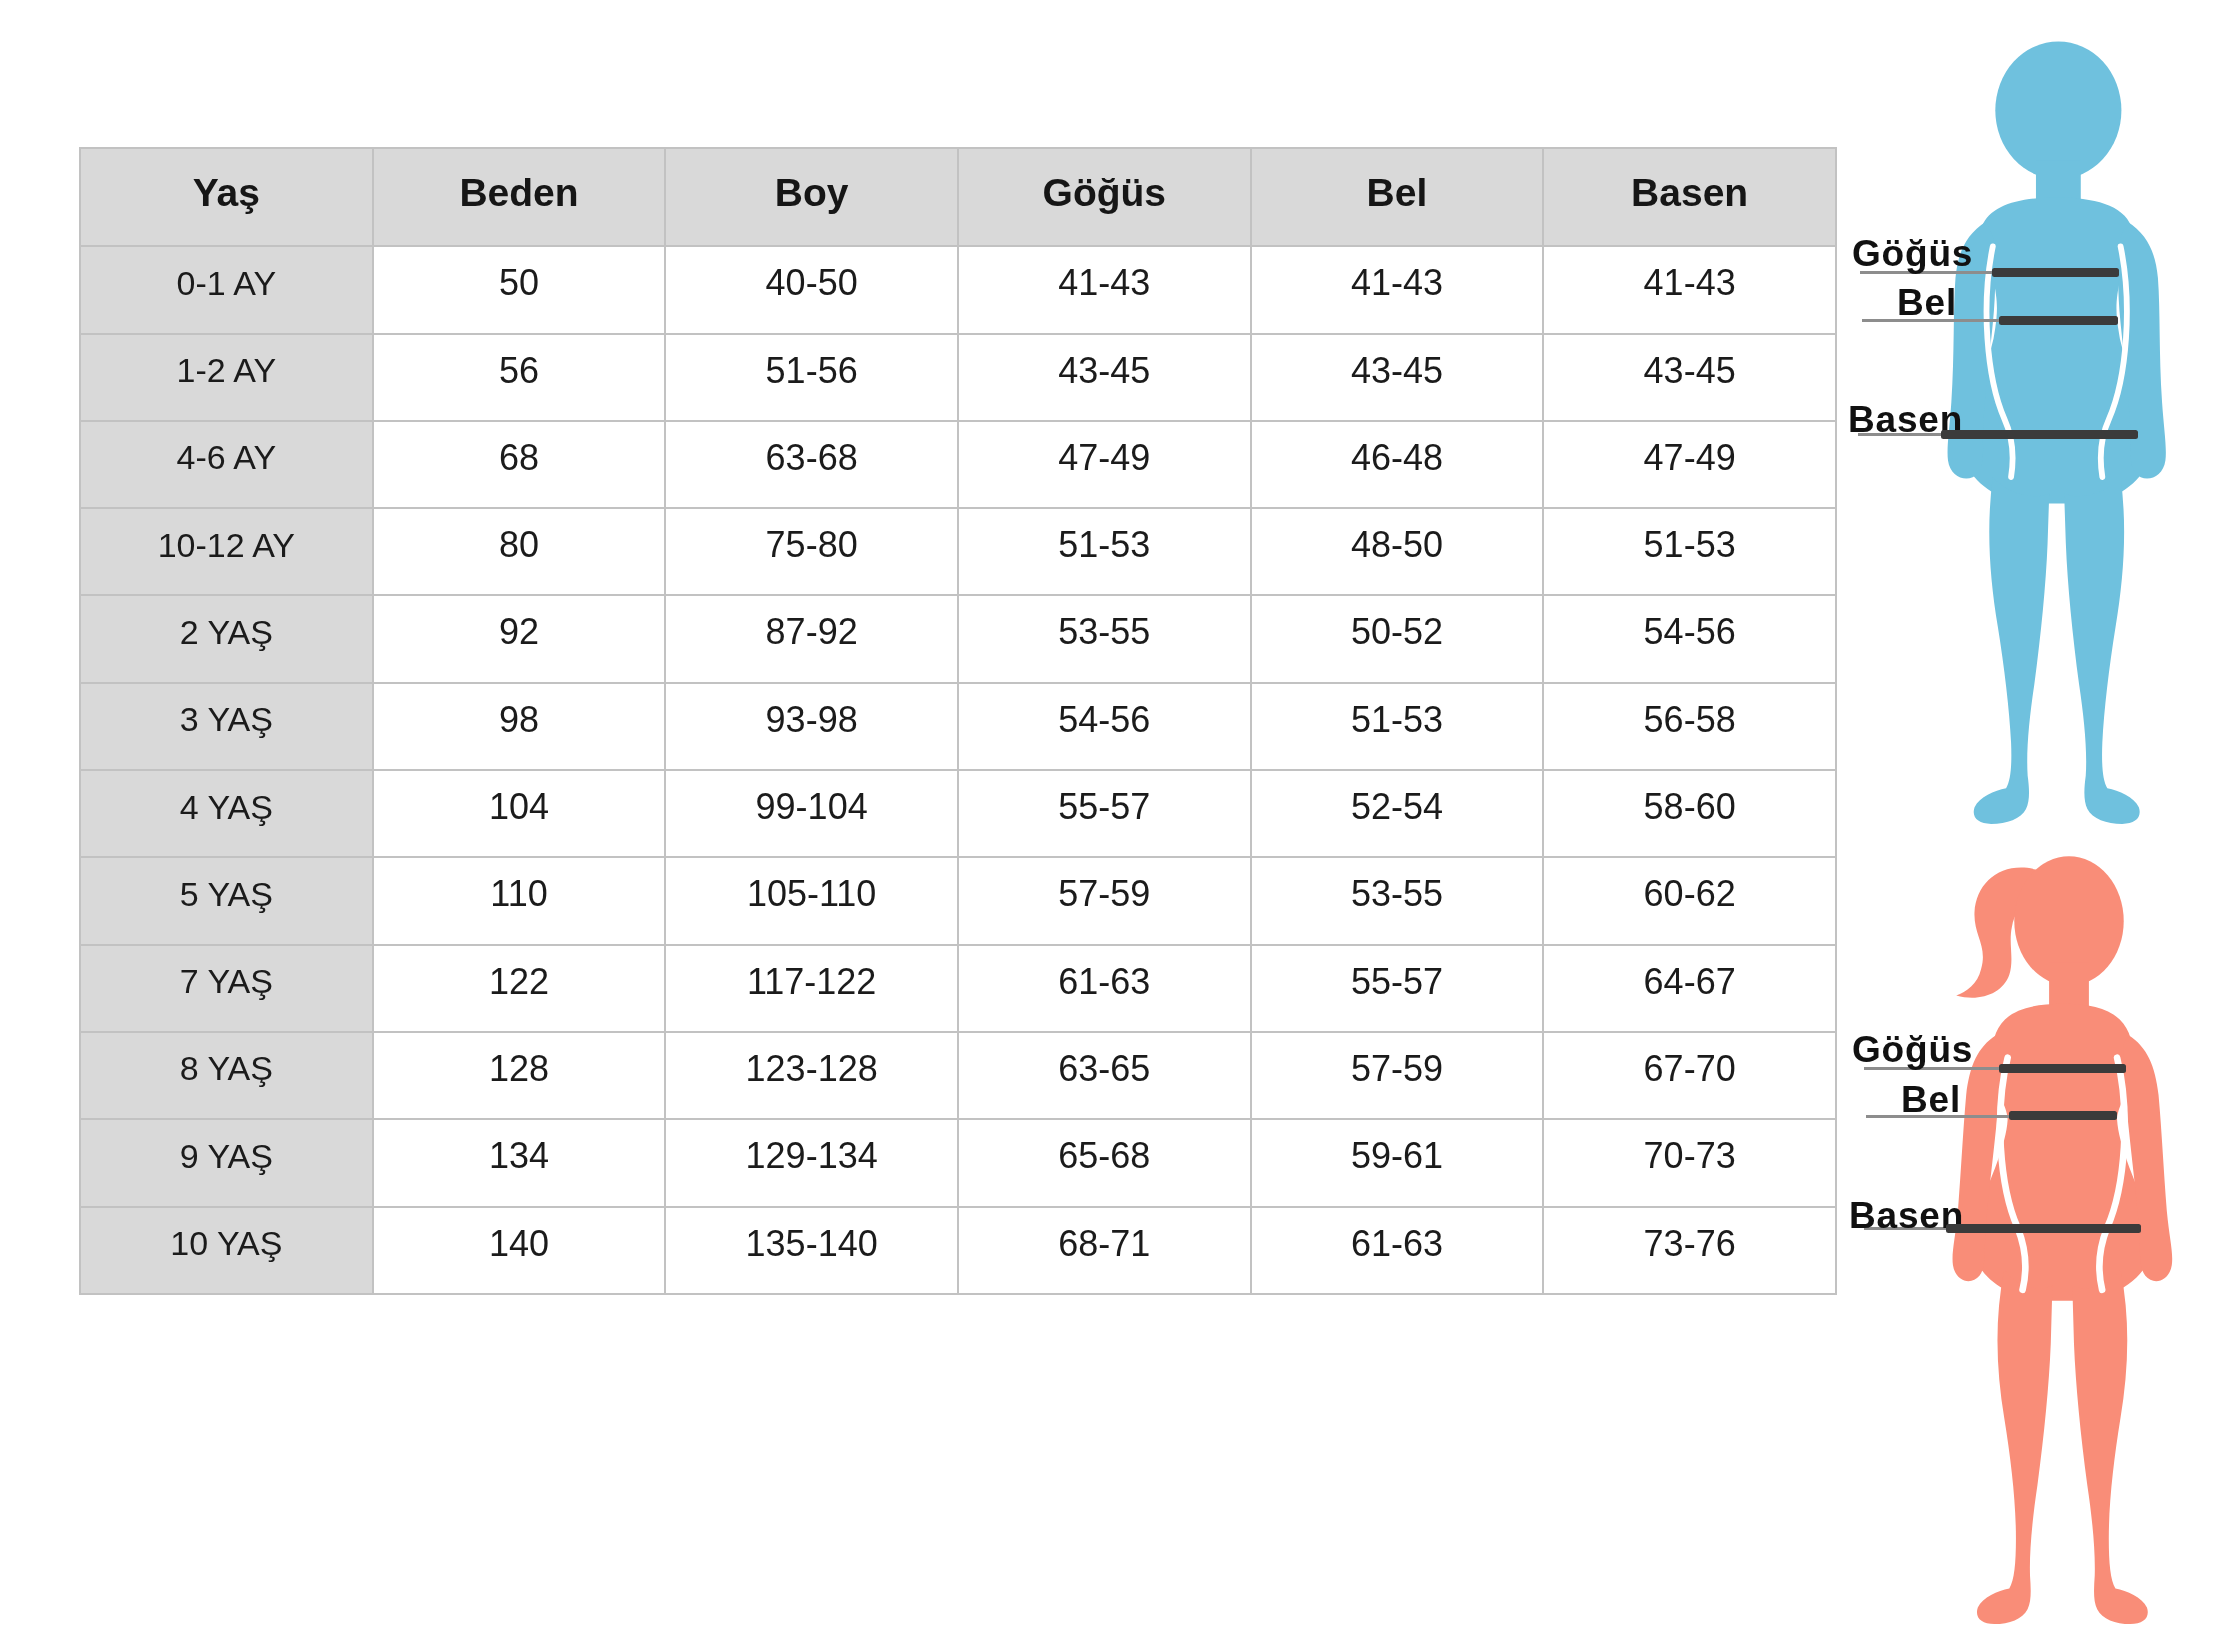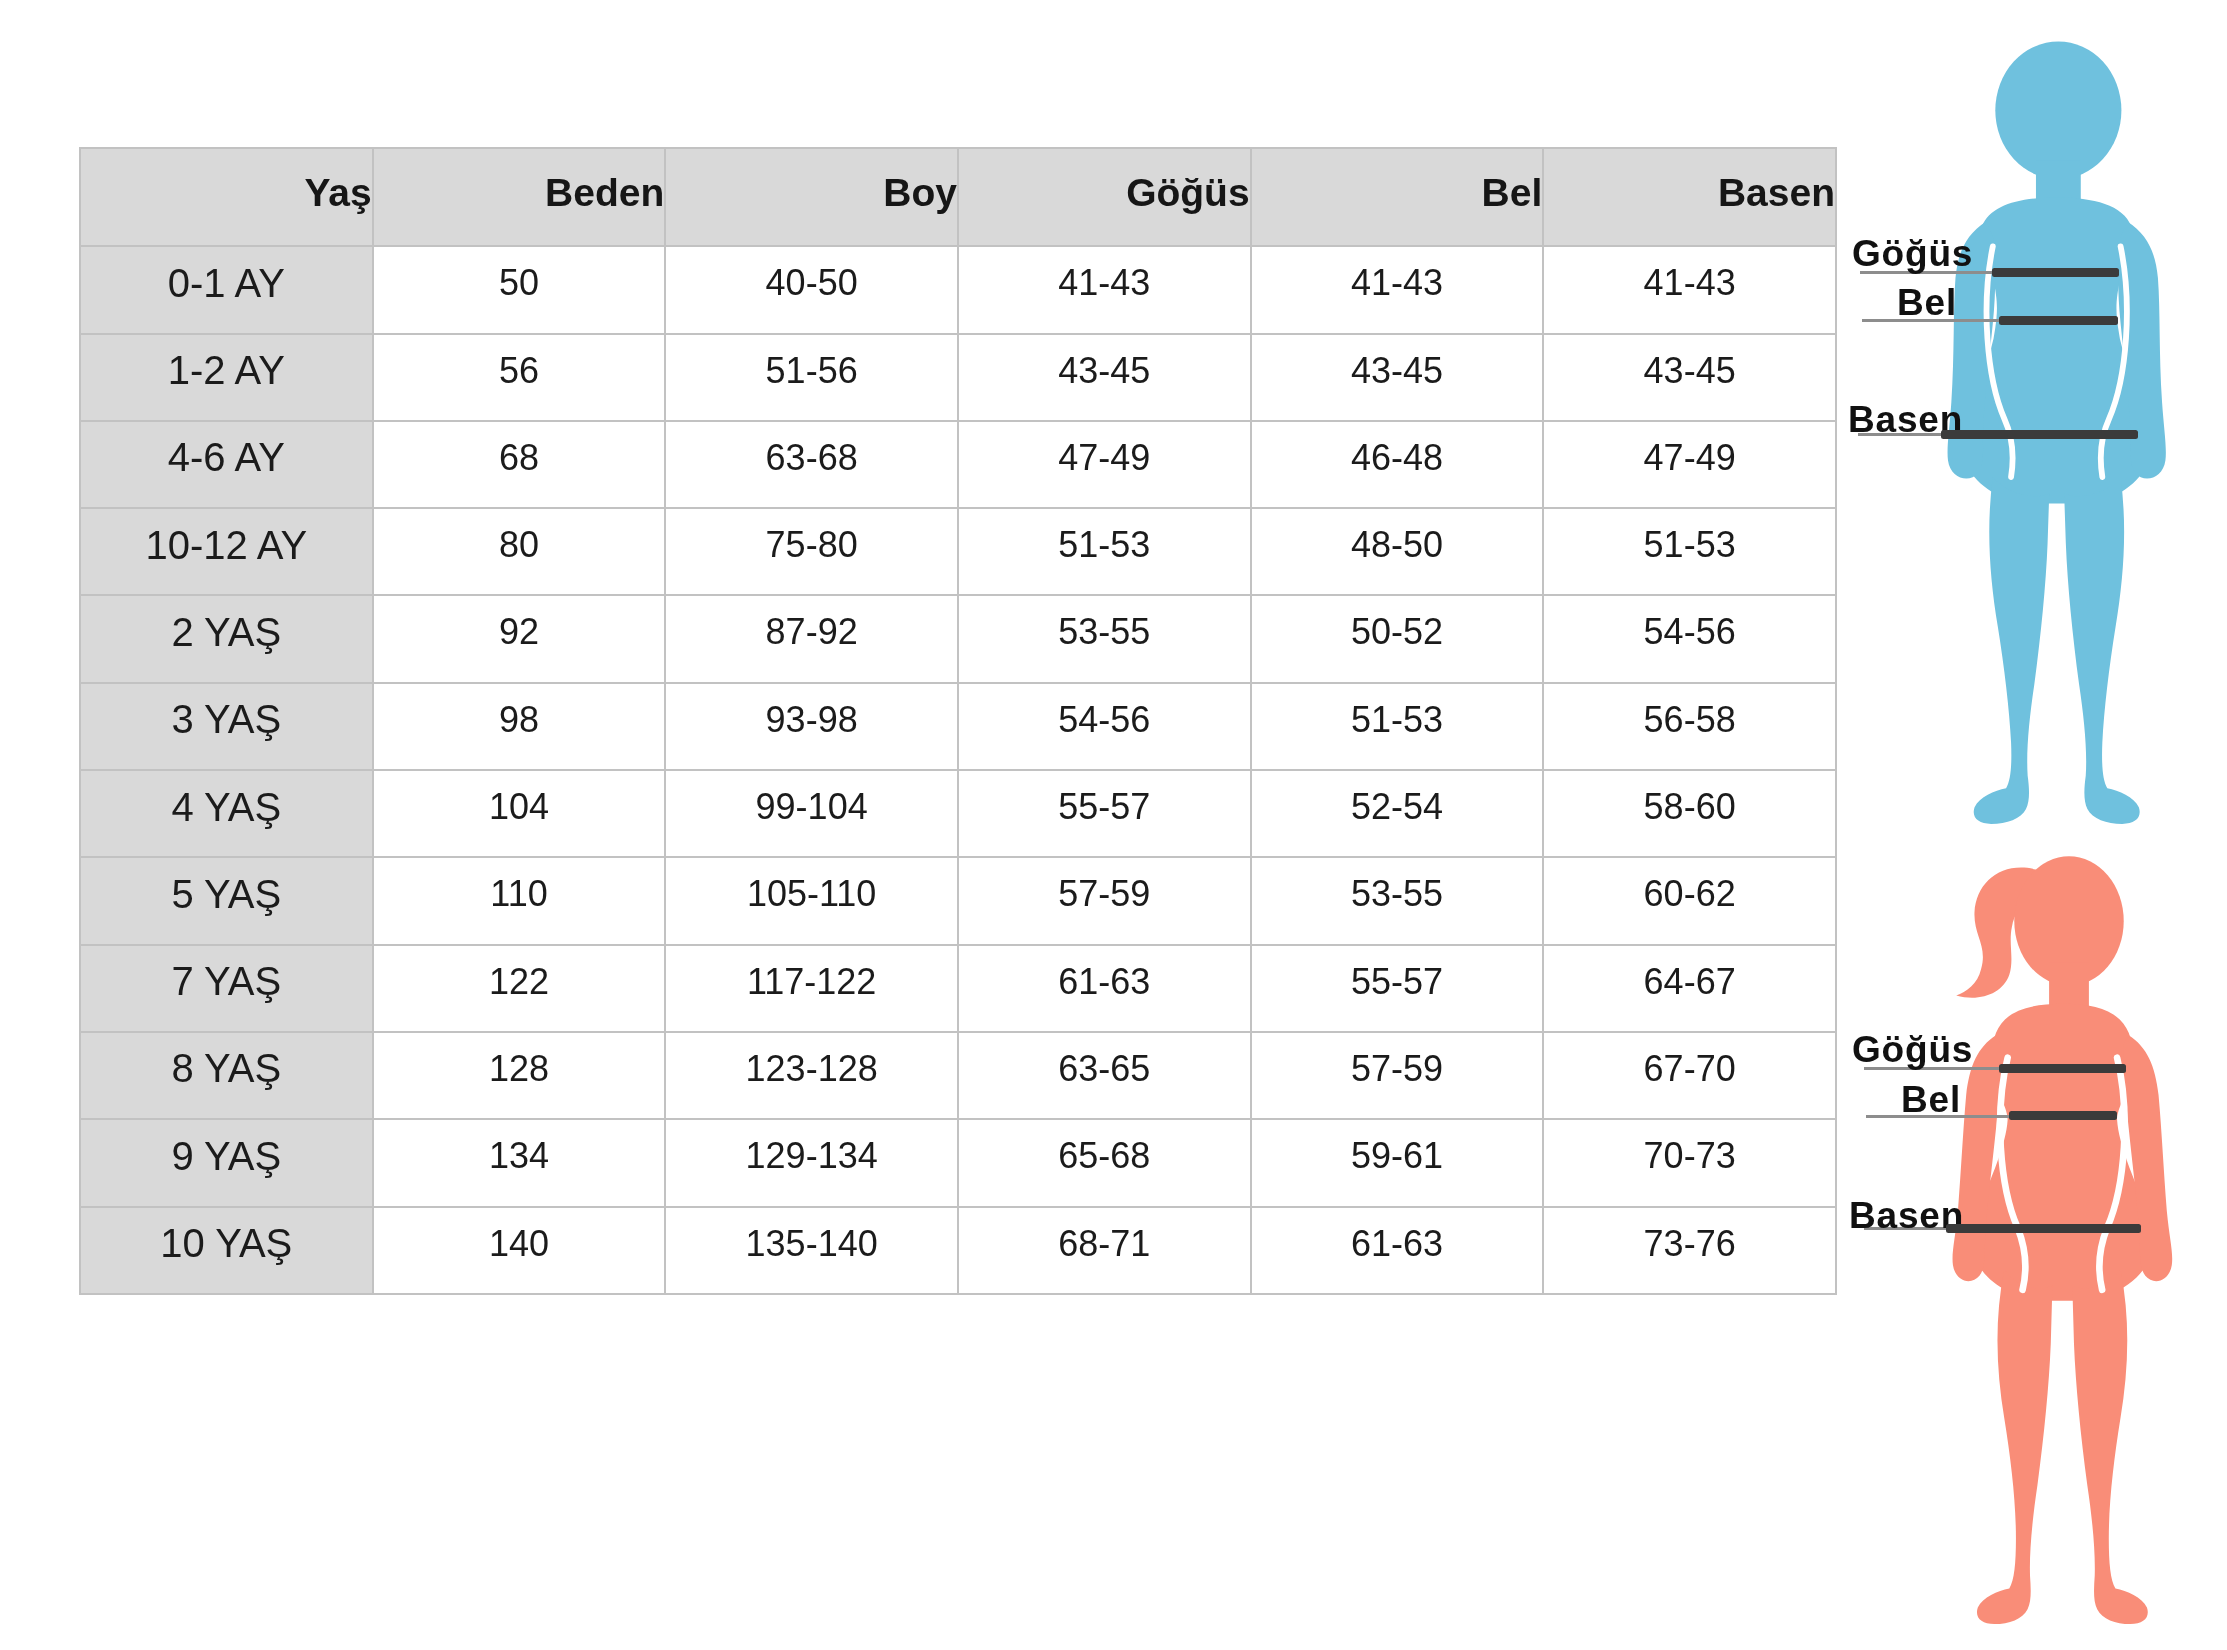--- a/index.html
+++ b/index.html
@@ -16,33 +16,33 @@
     width:1758px;
     table-layout:fixed;
     border-collapse:separate;
     border-spacing:2.5px;
     background:#c2c2c2;
   }
   .size-table th{
     height:88px;
     background:#d9d9d9;
     font-size:39px;font-weight:700;color:#161616;
-    text-align:right;vertical-align:middle;
+    text-align:center;vertical-align:middle;
     padding:0 0 8.3px 0;
   }
   .size-table td{
     height:72px;
     background:#ffffff;
     font-size:36px;font-weight:400;color:#1b1b1b;
     text-align:center;vertical-align:middle;
     padding:0 0 13.3px 0;
   }
   .size-table td.age{
     background:#d9d9d9;
-    font-size:40px;
+    font-size:34px;
   }
   
   .fig-svg{position:absolute;}
   .measure-label{
     position:absolute;
     font-size:37px;font-weight:700;color:#111;
     letter-spacing:0.8px;
     white-space:nowrap;
     z-index:5;
   }

